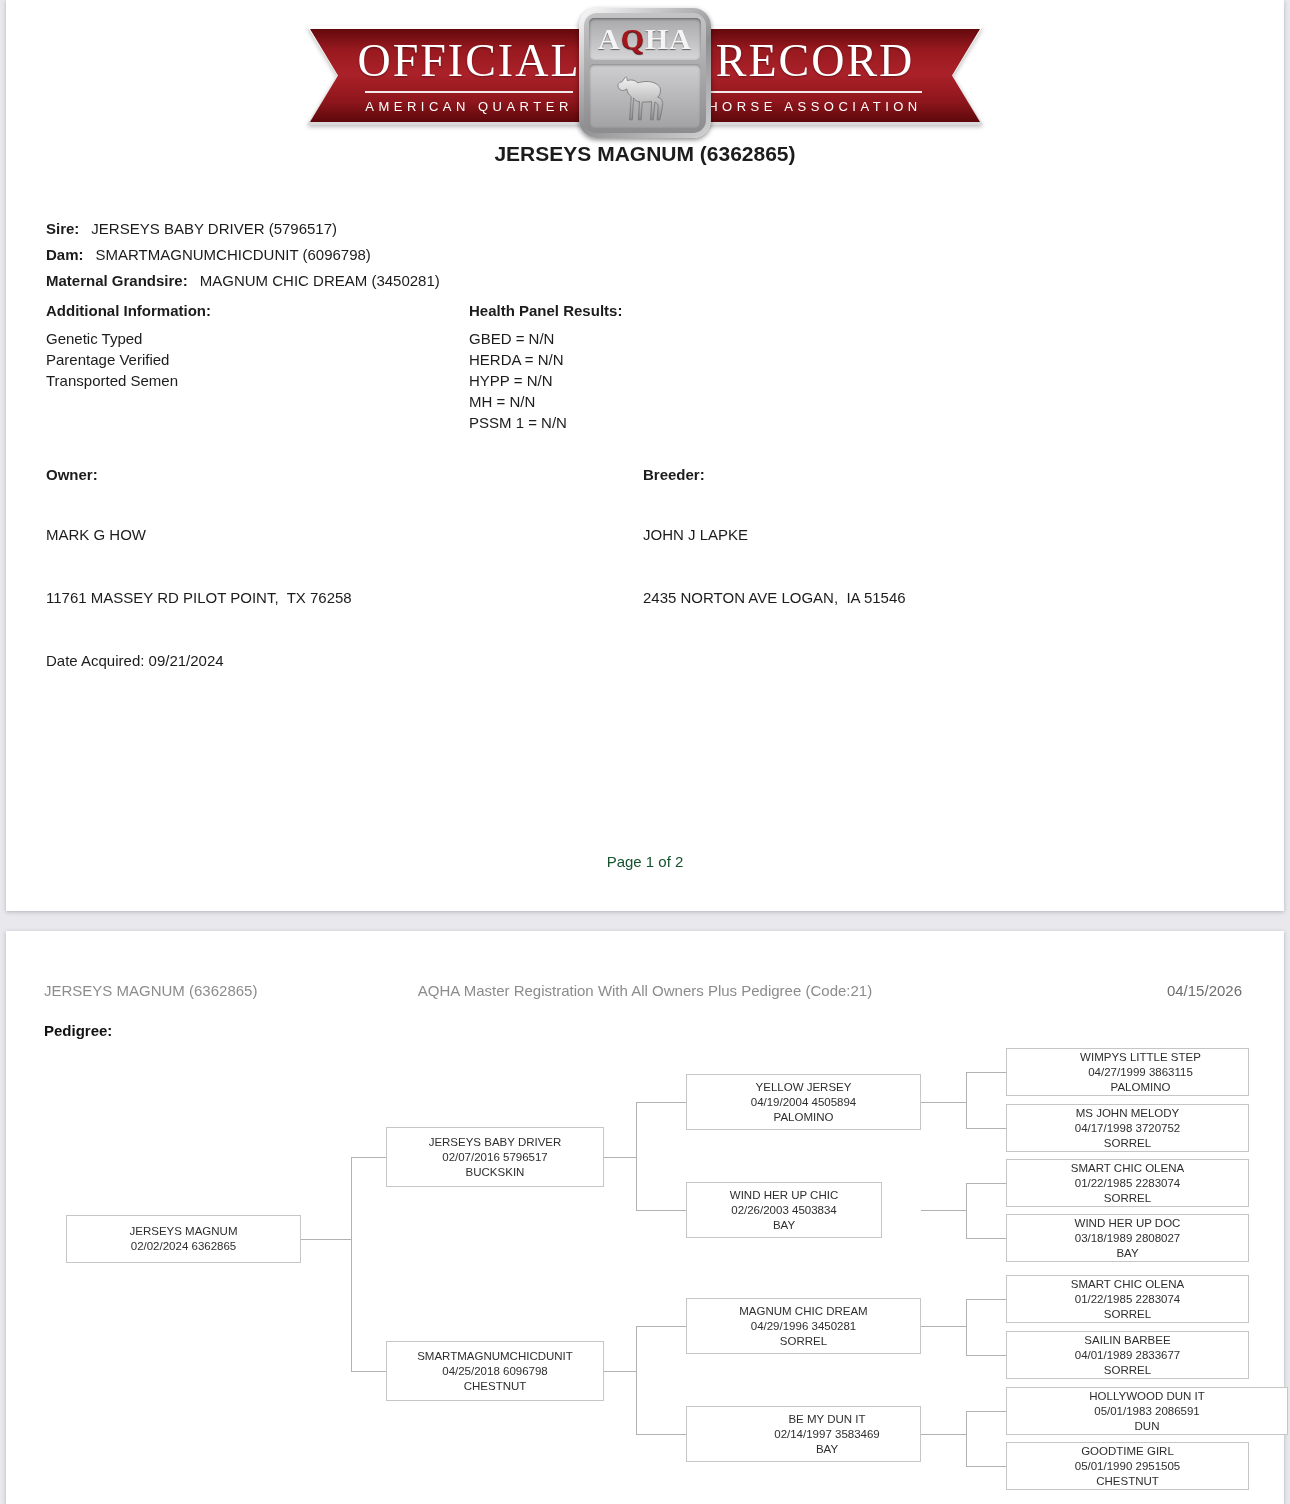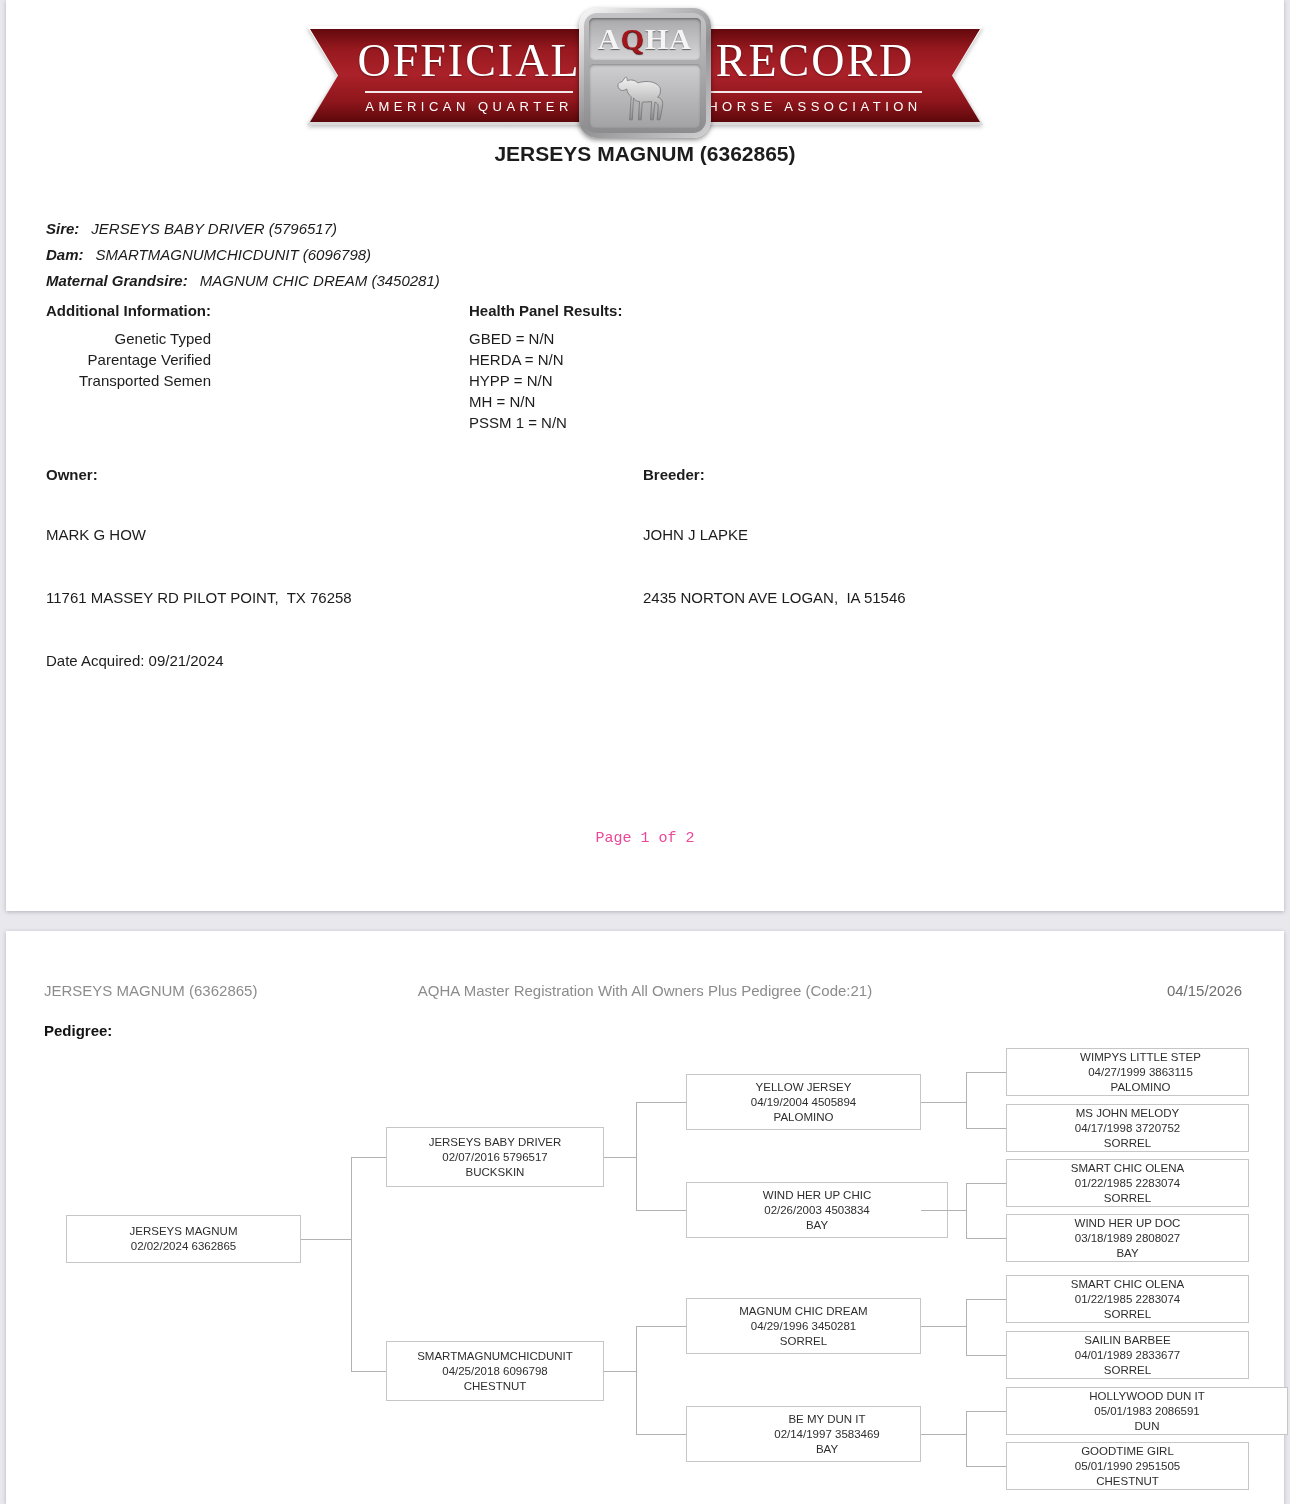--- a/index.html
+++ b/index.html
@@ -53,33 +53,33 @@
   .badge-q { color: #a3161c; text-shadow: 0 1px 1px #3f0406; }
   .badge-bottom { flex: 1; border-radius: 5px;
     background: linear-gradient(180deg,#cfcfd1,#a2a2a4);
     box-shadow: inset 0 1px 3px rgba(0,0,0,.4);
     display: flex; align-items: flex-end; justify-content: center; overflow: hidden; }
 
   
   .p1-title { position: absolute; top: 142px; left: 0; width: 100%; text-align: center;
     font-size: 21px; font-weight: bold; }
   .p1-subtitle { position: absolute; top: 172px; left: 0; width: 100%; text-align: center; font-size: 16px; }
-  .lineage { position: absolute; left: 40px; top: 216px; font-size: 15px; line-height: 26px; font-style: italic; }
+  .lineage { position: absolute; left: 40px; top: 216px; font-size: 15px; line-height: 26px; }
   .lineage .lab { font-weight: bold; }
   .lineage .val { margin-left: 12px; }
   .infocol { position: absolute; font-size: 15px; }
   .infocol .heading { font-weight: bold; margin-bottom: 9px; }
   .infocol .line { line-height: 21px; white-space: pre; }
-  #addinfo  { left: 40px;  top: 302px; text-align: right; }
+  #addinfo  { left: 40px;  top: 302px; }
   #health   { left: 463px; top: 302px; }
   #owner    { left: 40px;  top: 466px; }
   #breeder  { left: 637px; top: 466px; }
   #owner .line, #breeder .line { line-height: 22px; margin-top: 41px; }
-  .page-indicator { position: absolute; top: 830px; left: 0; width: 100%; text-align: center;
-    color: #ec4899; font-size: 15px; font-family: Liberation Mono, monospace; }
+  .page-indicator { position: absolute; top: 853px; left: 0; width: 100%; text-align: center;
+    color: #14532d; font-size: 15px; }
 
   
   .p2-head { position: absolute; top: 51px; font-size: 15px; color: #8c8c8c; }
   #p2-head-left   { left: 38px; }
   #p2-head-center { left: 0; width: 100%; text-align: center; }
   #p2-head-right  { right: 42px; color: #6f6f6f; }
   .pedigree-heading { position: absolute; left: 38px; top: 91px; font-size: 15px; font-weight: bold; color: #111; }
 
   .pbox { position: absolute; border: 1px solid #c6c6c6; background: #fff;
     display: flex; flex-direction: column; align-items: center; justify-content: center;
@@ -196,21 +196,21 @@
     <span>SMARTMAGNUMCHICDUNIT</span>
     <span>04/25/2018 6096798</span>
     <span>CHESTNUT</span>
   </div>
 
   <div class="pbox" style="left:680px; top:143px; width:235px; height:56px;">
     <span>YELLOW JERSEY</span>
     <span>04/19/2004 4505894</span>
     <span>PALOMINO</span>
   </div>
-  <div class="pbox" style="left:680px; top:251px; width:262px; height:56px;">
+  <div class="pbox" style="left:680px; top:251px; width:196px; height:56px;">
     <span>WIND HER UP CHIC</span>
     <span>02/26/2003 4503834</span>
     <span>BAY</span>
   </div>
   <div class="pbox" style="left:680px; top:367px; width:235px; height:56px;">
     <span>MAGNUM CHIC DREAM</span>
     <span>04/29/1996 3450281</span>
     <span>SORREL</span>
   </div>
   <div class="pbox" style="left:680px; top:475px; width:235px; height:56px;padding-left:47px;">

